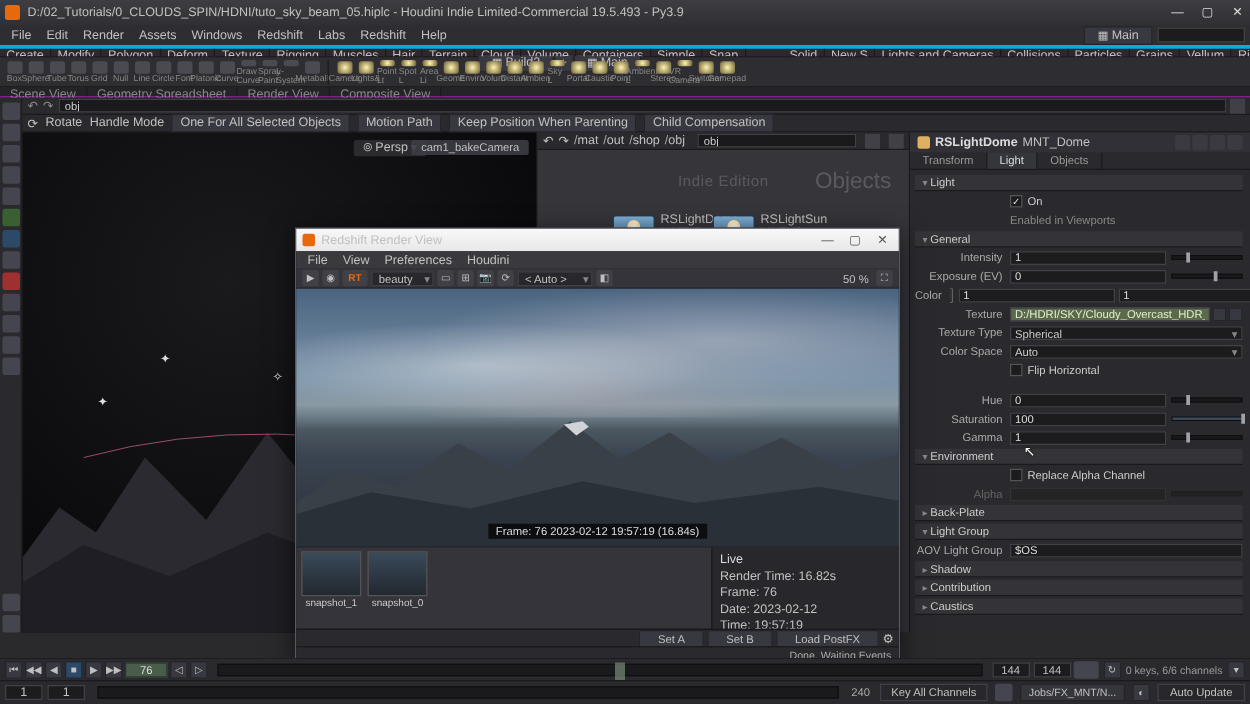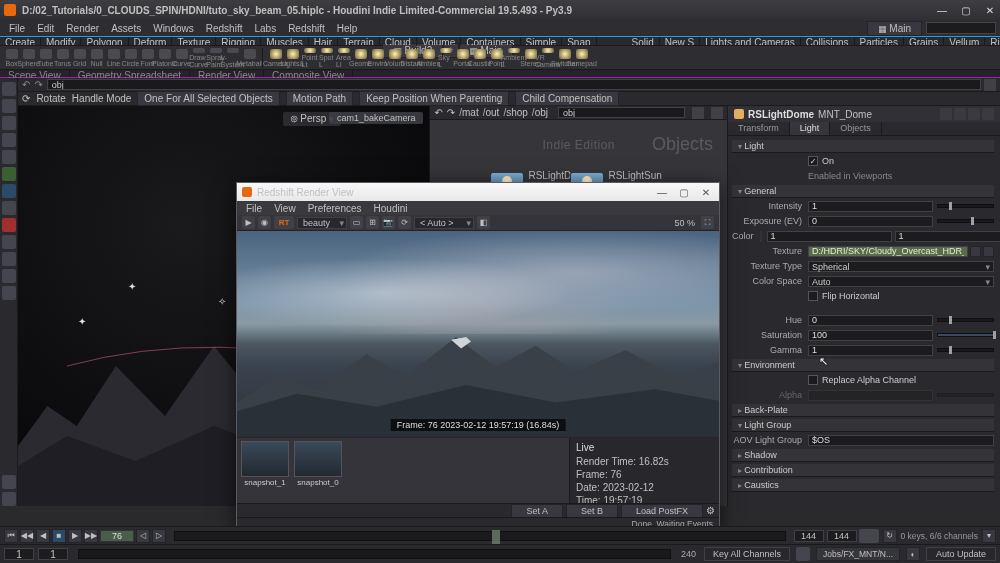--- a/index.html
+++ b/index.html
@@ -1,36 +1,36 @@
 <!DOCTYPE html>
 <html><head>
 <meta charset="utf-8">
 <style>
 * { box-sizing: border-box; margin: 0; padding: 0; font-family: "Segoe UI", Tahoma, sans-serif; font-size: 10px; color: #c0c0c0; user-select: none; }
 body { background: #2a2a2d; width: 1000px; height: 563px; overflow: hidden; position: relative; }
 
 
 .title-bar { height: 20px; background: linear-gradient(#3e3e42,#303034); display: flex; align-items: center; padding: 0 4px; }
 .title-bar .logo { width: 12px; height: 12px; background: #e8690b; margin-right: 6px; border-radius: 2px; }
-.title-bar .title { flex: 1; font-weight: bold; }
+.title-bar .title { flex: 1; }
 .title-bar .win-btns { display: flex; gap: 12px; }
 .title-bar .win-btn { width: 12px; height: 12px; display: flex; align-items: center; justify-content: center; color: #ddd; cursor: pointer; }
 
 
 .menu-bar { height: 16px; background: #2e2e32; display: flex; align-items: center; padding: 0 4px; gap: 2px; }
 .menu-bar .mitem { padding: 1px 5px; cursor: pointer; }
 .menu-bar .sep { width: 10px; }
 .desktop-tabs { display: flex; gap: 0; margin-left: 6px; margin-top: 44px; }
 .desktop-tab { background: #383840; padding: 1px 10px; border: 1px solid #232328; font-size: 9px; cursor: pointer; }
 .desktop-tab.plus { padding: 1px 4px; }
 .menu-right { margin-left: auto; display: flex; align-items: center; gap: 4px; }
 .search-box { background: #1c1c1f; border: 1px solid #444; width: 70px; height: 12px; padding: 0 3px; font-size: 9px; }
 
 
-.shelf-row { height: 10px; background: #2a2a2e; border-top: 1px solid #0ea5e9; border-bottom: 1px solid #1a1a1c; display: flex; font-size: 8px; color: #999; overflow: hidden; }
+.shelf-row { height: 10px; background: #2a2a2e; border-top: 3px solid #0ea5e9; border-bottom: 1px solid #1a1a1c; display: flex; font-size: 8px; color: #999; overflow: hidden; }
 .shelf-row .shelf-tab { padding: 0 5px; border-right: 1px solid #1a1a1c; white-space: nowrap; cursor: pointer; }
 
 
 .tools-row { height: 24px; background: #2e2e32; display: flex; align-items: center; padding: 0 4px; border-bottom: 1px solid #1a1a1c; gap: 2px; overflow: hidden; }
 .tool-icon { width: 15px; height: 20px; display: flex; flex-direction: column; align-items: center; justify-content: center; font-size: 7px; color: #888; cursor: pointer; }
 .tool-icon .icn { width: 12px; height: 10px; background: #4a4a50; border-radius: 2px; margin-bottom: 1px; }
 .tool-icon.lite .icn { background: radial-gradient(circle, #fff3b0, #6a5a30); }
 .tool-divider { width: 1px; height: 20px; background: #1a1a1c; margin: 0 3px; }
 
 

